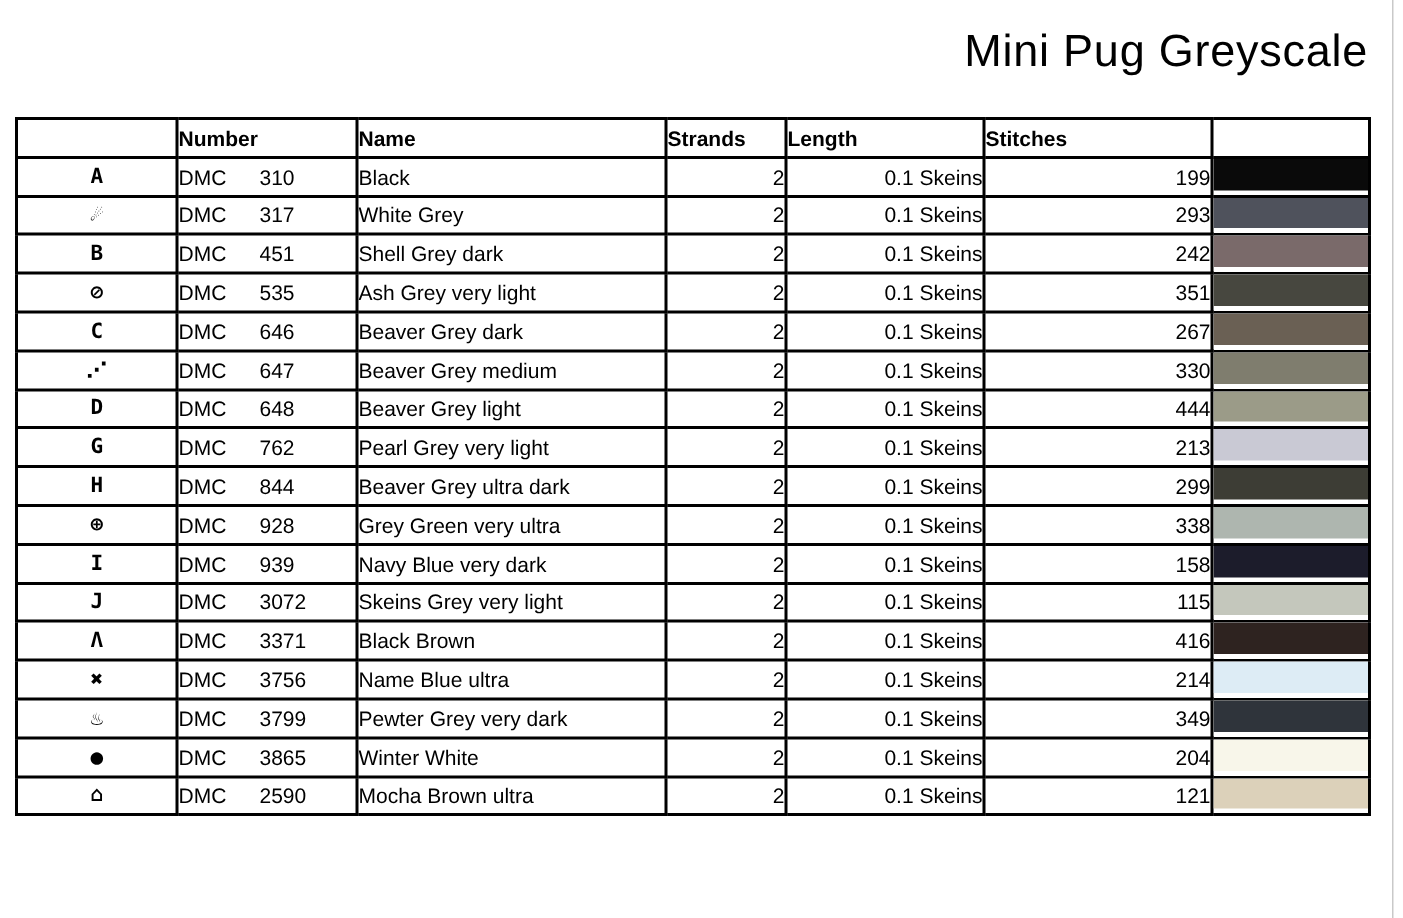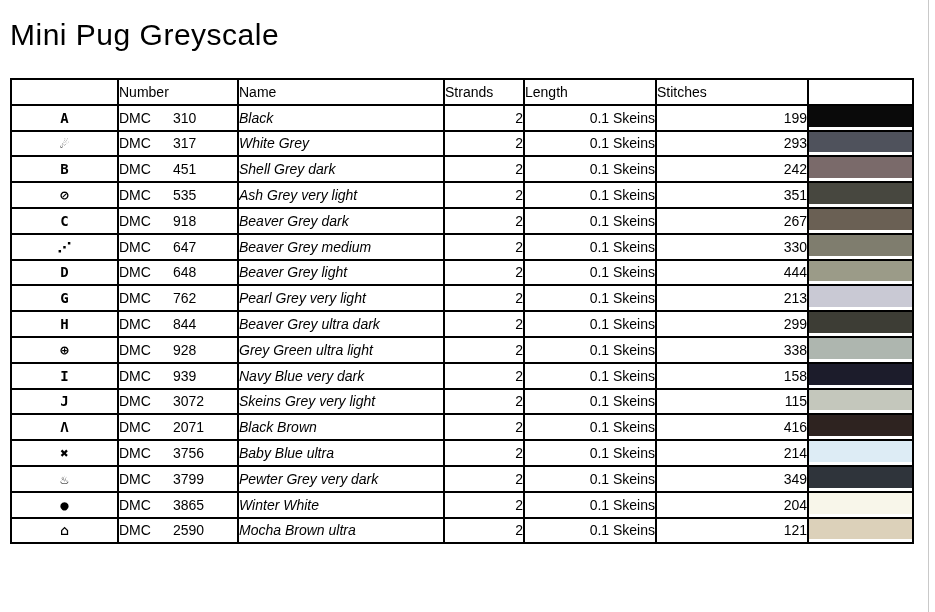--- a/index.html
+++ b/index.html
@@ -2,44 +2,44 @@
 <html><head>
 <meta charset="utf-8">
 <style>
   html,body{margin:0;padding:0;}
   body{
     width:935px;height:612px;position:relative;background:#ffffff;
     font-family:"Liberation Sans",sans-serif;color:#000;overflow:hidden;
   }
   .page-title{
     position:absolute;left:10px;top:18px;width:902px;
-    text-align:left;font-size:30px;font-weight:400;letter-spacing:0.5px;
+    text-align:right;font-size:30px;font-weight:400;letter-spacing:0.5px;
   }
   table.legend{
     position:absolute;left:10px;top:78px;width:902px;
     border-collapse:collapse;table-layout:fixed;
     border:2px solid #000;
   }
   table.legend th, table.legend td{
     border:2px solid #000;
     height:23.8px;
     font-size:14px;
     padding:0;
     overflow:hidden;
     white-space:nowrap;
   }
-  th{ text-align:left;padding-left:7px;font-weight:400;}
+  th{ text-align:left;padding-left:7px;font-weight:700;}
   td.sym{
     text-align:center;font-weight:700;
     font-family:"DejaVu Sans Mono","DejaVu Sans",monospace;
     font-size:14px;
   }
   td.num{ padding-left:8px; }
   td.num .brand{ display:inline-block;width:54px; }
-  td.name{ padding-left:8px;font-style:italic; }
+  td.name{ padding-left:8px; }
   td.right{ text-align:right;padding-right:4px; }
   td.colorcell{ position:relative;background:#ffffff; }
   td.colorcell .swatch{ position:absolute;left:0;right:0;top:0;bottom:3px; }
   .window-edge{
     position:absolute;top:0;bottom:0;left:928px;width:1px;background:#c9c9c9;
   }
 </style>
 </head>
 <body>
 
@@ -110,21 +110,21 @@
     <td class="right">2</td>
     <td class="right">0.1 Skeins</td>
     <td class="right">351</td>
     <td class="colorcell">
           <div class="swatch" style="background: rgb(71, 71, 63);"></div>
         </td>
   </tr>
 
   <tr>
     <td class="sym"><span>C</span></td>
-    <td class="num"><span class="brand">DMC</span><span>918</span></td>
+    <td class="num"><span class="brand">DMC</span><span>646</span></td>
     <td class="name">Beaver Grey dark</td>
     <td class="right">2</td>
     <td class="right">0.1 Skeins</td>
     <td class="right">267</td>
     <td class="colorcell">
           <div class="swatch" style="background: rgb(106, 96, 84);"></div>
         </td>
   </tr>
 
   <tr>
@@ -171,21 +171,21 @@
     <td class="right">0.1 Skeins</td>
     <td class="right">299</td>
     <td class="colorcell">
           <div class="swatch" style="background: rgb(61, 61, 53);"></div>
         </td>
   </tr>
 
   <tr>
     <td class="sym"><span>⊕</span></td>
     <td class="num"><span class="brand">DMC</span><span>928</span></td>
-    <td class="name">Grey Green ultra light</td>
+    <td class="name">Grey Green very ultra</td>
     <td class="right">2</td>
     <td class="right">0.1 Skeins</td>
     <td class="right">338</td>
     <td class="colorcell">
           <div class="swatch" style="background: rgb(174, 182, 175);"></div>
         </td>
   </tr>
 
   <tr>
     <td class="sym"><span>I</span></td>
@@ -206,34 +206,34 @@
     <td class="right">2</td>
     <td class="right">0.1 Skeins</td>
     <td class="right">115</td>
     <td class="colorcell">
           <div class="swatch" style="background: rgb(196, 199, 188);"></div>
         </td>
   </tr>
 
   <tr>
     <td class="sym"><span>Λ</span></td>
-    <td class="num"><span class="brand">DMC</span><span>2071</span></td>
+    <td class="num"><span class="brand">DMC</span><span>3371</span></td>
     <td class="name">Black Brown</td>
     <td class="right">2</td>
     <td class="right">0.1 Skeins</td>
     <td class="right">416</td>
     <td class="colorcell">
           <div class="swatch" style="background: rgb(46, 35, 32);"></div>
         </td>
   </tr>
 
   <tr>
     <td class="sym"><span>✖</span></td>
     <td class="num"><span class="brand">DMC</span><span>3756</span></td>
-    <td class="name">Baby Blue ultra</td>
+    <td class="name">Name Blue ultra</td>
     <td class="right">2</td>
     <td class="right">0.1 Skeins</td>
     <td class="right">214</td>
     <td class="colorcell">
           <div class="swatch" style="background: rgb(221, 236, 245);"></div>
         </td>
   </tr>
 
   <tr>
     <td class="sym"><span>♨</span></td>

